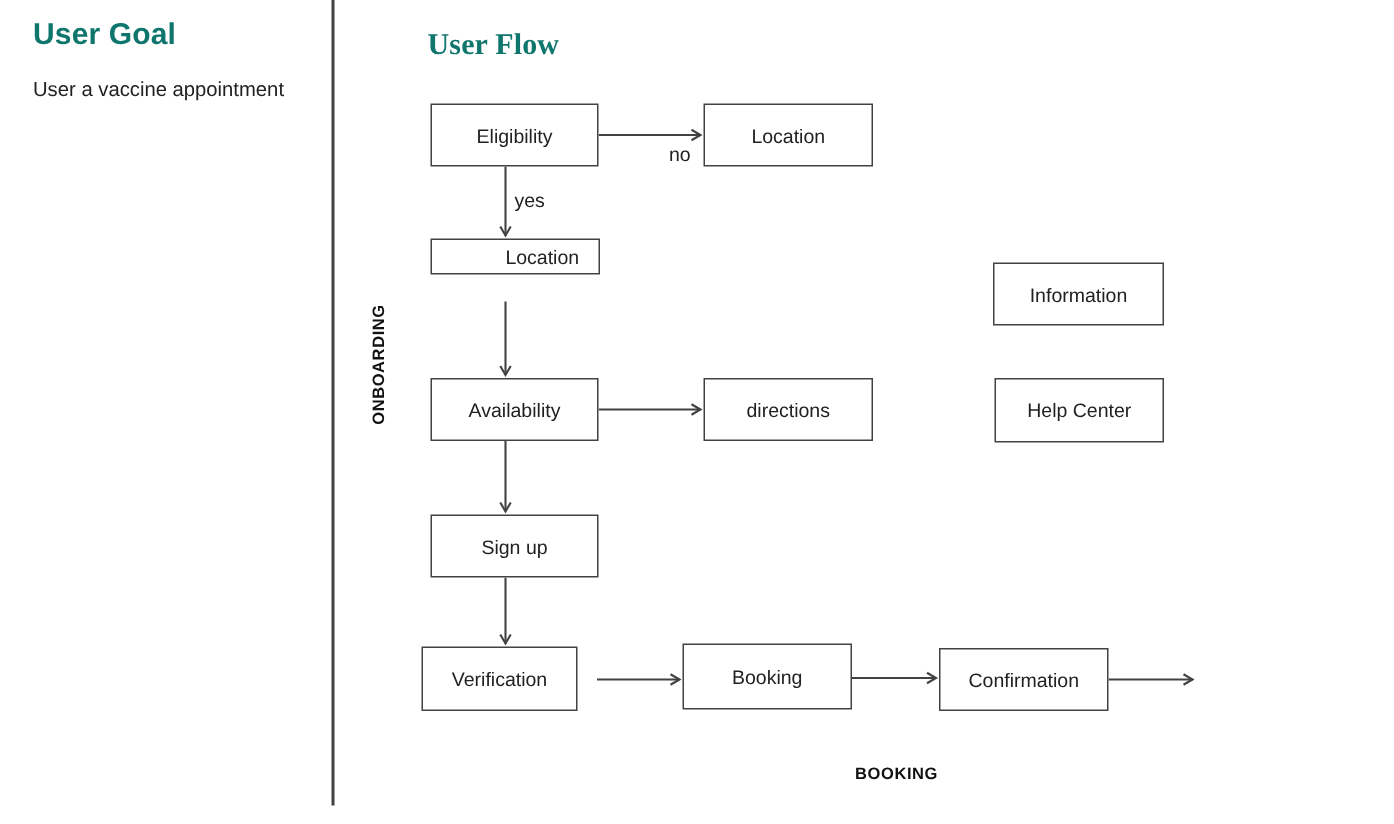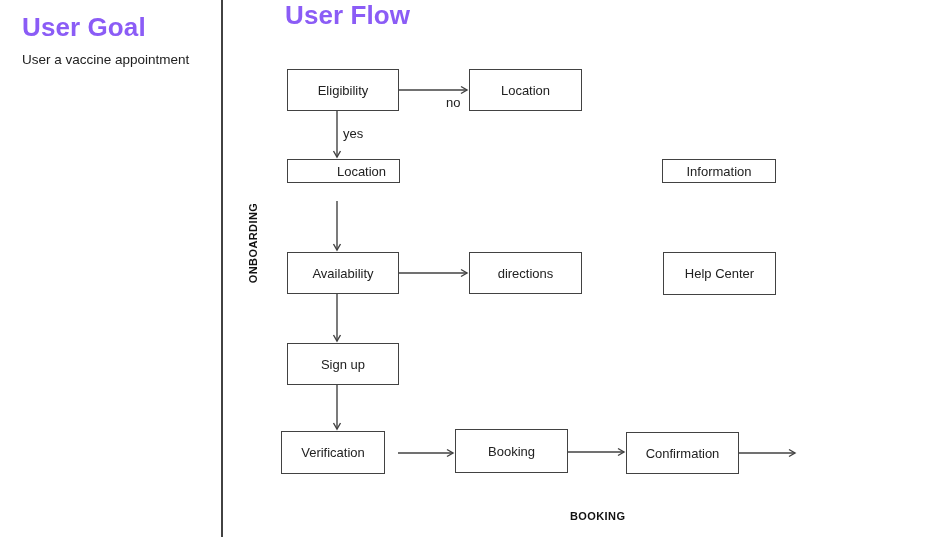--- a/index.html
+++ b/index.html
@@ -20,23 +20,23 @@
     background: var(--bg-color);
   }
   .divider {
     position: absolute;
     left: 221px; top: 0;
     width: 1.5px; height: 537px;
     background: var(--line-color);
   }
   .heading {
     position: absolute;
-    font-size: 26px;
+    font-size: 20px;
     font-weight: bold;
-    color: #8b5cf6;
+    color: #0f766e;
     letter-spacing: 0.1px;
     white-space: nowrap;
   }
   .sidebar-goal {
     position: absolute;
     left: 22px; top: 52px;
     font-size: 13.5px;
     color: var(--text-color);
     white-space: nowrap;
   }
@@ -82,21 +82,21 @@
 </head>
 <body>
 
 <div class="canvas">
 
   <div class="divider"></div>
 
   <div class="heading" style="left:22px; top:12px;">User Goal</div>
   <div class="sidebar-goal">User a vaccine appointment</div>
 
-  <div class="heading" style="left:285px; top:0;">User Flow</div>
+  <div class="heading" style="left:285px; top:19px;font-family:Liberation Serif, serif;">User Flow</div>
 
   <svg class="edges" width="929" height="549" viewBox="0 0 929 549">
     <defs>
       <marker id="arrowhead" markerWidth="12" markerHeight="12" refX="7" refY="5" orient="auto-start-reverse" markerUnits="userSpaceOnUse">
         <path class="arrowhead-path" d="M1,1.5 L7,5 L1,8.5"></path>
       </marker>
     </defs>
     <line x1="399" y1="90" x2="467" y2="90" marker-end="url(#arrowhead)"></line>
     <line x1="337" y1="111" x2="337" y2="157" marker-end="url(#arrowhead)"></line>
     <line x1="337" y1="201" x2="337" y2="250" marker-end="url(#arrowhead)"></line>
@@ -104,21 +104,21 @@
     <line x1="337" y1="294" x2="337" y2="341" marker-end="url(#arrowhead)"></line>
     <line x1="337" y1="385" x2="337" y2="429" marker-end="url(#arrowhead)"></line>
     <line x1="398" y1="453" x2="453" y2="453" marker-end="url(#arrowhead)"></line>
     <line x1="568" y1="452" x2="624" y2="452" marker-end="url(#arrowhead)"></line>
     <line x1="739" y1="453" x2="795" y2="453" marker-end="url(#arrowhead)"></line>
   </svg>
 
   <div class="node" style="left:287px; top:69px;  width:112px; height:42px;">Eligibility</div>
   <div class="node" style="left:469px; top:69px;  width:113px; height:42px;">Location</div>
   <div class="node" style="left:287px; top:159px; width:113px; height:24px;padding-left:36px;">Location</div>
-  <div class="node" style="left:662px; top:159px; width:114px; height:24px;">Information</div>
+  <div class="node" style="left:662px; top:175px; width:114px; height:42px;">Information</div>
   <div class="node" style="left:469px; top:252px; width:113px; height:42px;">directions</div>
   <div class="node" style="left:287px; top:252px; width:112px; height:42px;">Availability</div>
   <div class="node" style="left:663px; top:252px; width:113px; height:43px;">Help Center</div>
   <div class="node" style="left:287px; top:343px; width:112px; height:42px;">Sign up</div>
   <div class="node" style="left:281px; top:431px; width:104px; height:43px;">Verification</div>
   <div class="node" style="left:455px; top:429px; width:113px; height:44px;">Booking</div>
   <div class="node" style="left:626px; top:432px; width:113px; height:42px;">Confirmation</div>
 
   <div class="edge-label" style="left:446px; top:95px;">no</div>
   <div class="edge-label" style="left:343px; top:126px;">yes</div>

